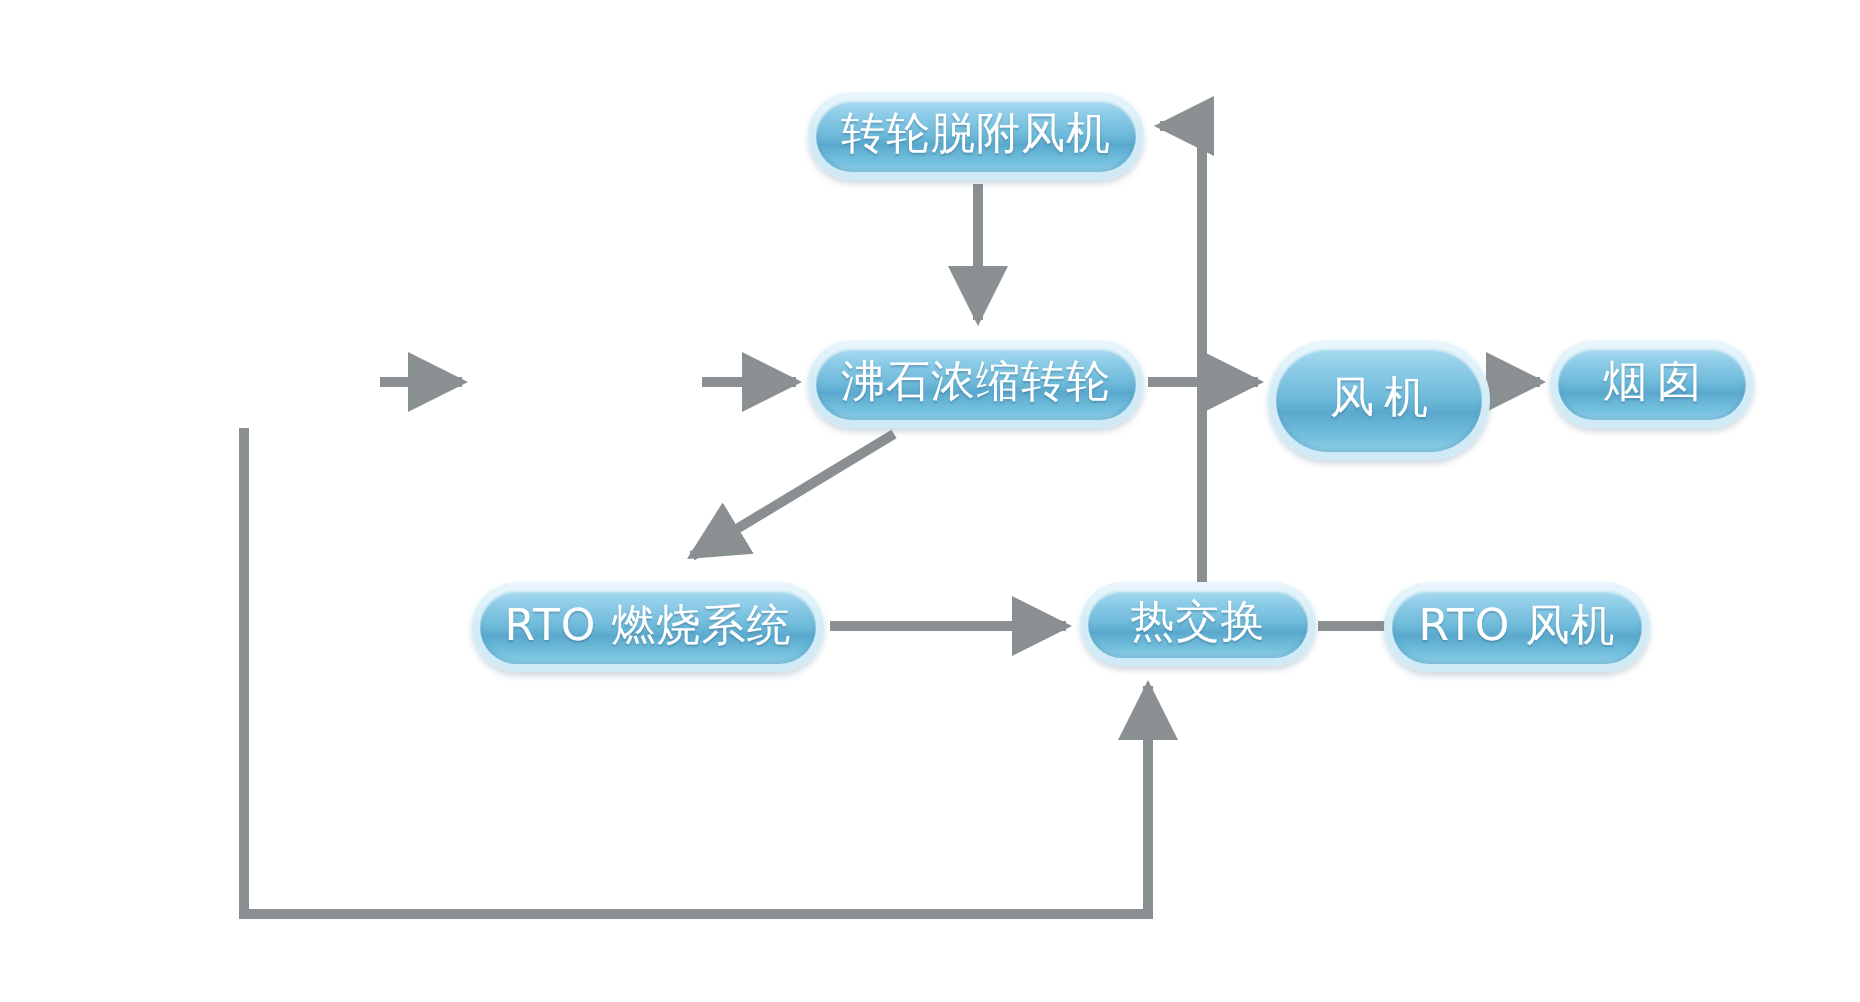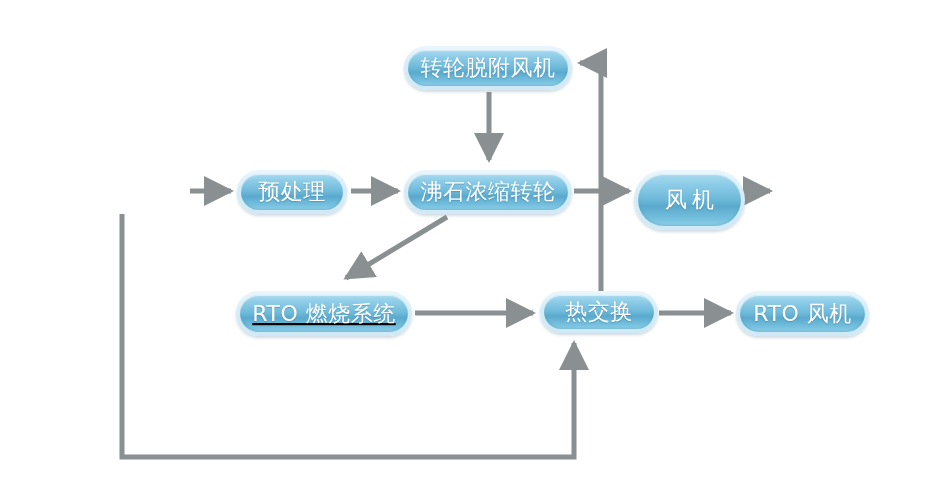--- a/index.html
+++ b/index.html
@@ -112,56 +112,56 @@
     <g>
       <path d="M 601 291 L 601 63 L 580 63" fill="none" stroke="#8a8f91" stroke-width="5" stroke-linejoin="miter" marker-end="url(#ah)"></path>
     </g>
 
     <g>
       <path d="M 122 214 L 122 457 L 574 457 L 574 343" fill="none" stroke="#8a8f91" stroke-width="5" stroke-linejoin="miter" marker-end="url(#ah)"></path>
     </g>
   </svg>
 
 
-  <div class="node" style="left:237px; top:170px; width:110px; height:44px;">
-    <div class="inner">
-      <span class="label">预处理</span>
-    </div>
-  </div>
 
   <div class="node" style="left:404px; top:170px; width:168px; height:44px;">
     <div class="inner">
       <span class="label">沸石浓缩转轮</span>
     </div>
   </div>
 
   <div class="node" style="left:404px; top:46px; width:168px; height:44px;">
     <div class="inner">
       <span class="label">转轮脱附风机</span>
     </div>
   </div>
 
   <div class="node spaced" style="left:634px; top:170px; width:111px; height:60px;">
     <div class="inner">
       <span class="label">风机</span>
     </div>
   </div>
 
+  <div class="node spaced" style="left:775px; top:170px; width:102px; height:44px;">
+    <div class="inner">
+      <span class="label">烟囱</span>
+    </div>
+  </div>
 
-  <div class="node" style="left:236px; top:291px; width:176px; height:45px;text-decoration:underline;">
+  <div class="node" style="left:236px; top:291px; width:176px; height:45px;">
     <div class="inner">
       <span class="label">RTO 燃烧系统</span>
     </div>
   </div>
 
   <div class="node" style="left:540px; top:291px; width:118px; height:42px;">
     <div class="inner">
       <span class="label">热交换</span>
     </div>
   </div>
 
-  <div class="node" style="left:736px; top:291px; width:133px; height:45px;">
+  <div class="node" style="left:692px; top:291px; width:133px; height:45px;">
     <div class="inner">
       <span class="label">RTO 风机</span>
     </div>
   </div>
 
 </div>
 
 </body></html>

